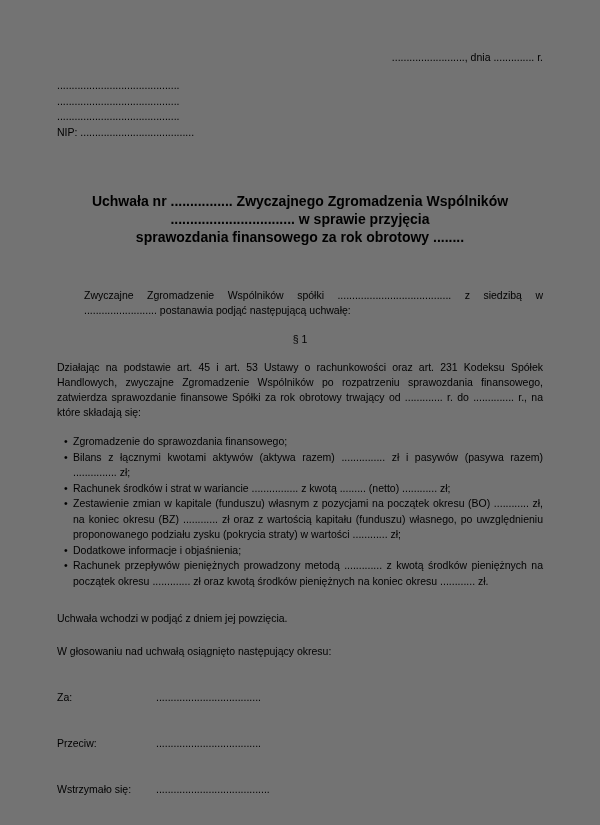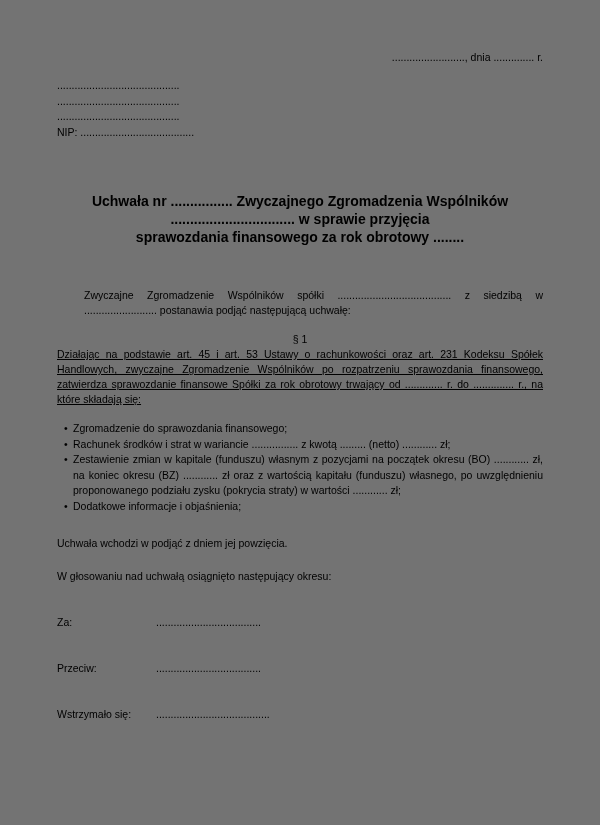--- a/index.html
+++ b/index.html
@@ -34,22 +34,22 @@
   .intro-paragraph {
     margin-top: 42px;
     text-align: justify;
     margin-left: 27px;
   }
   .section-mark {
     margin-top: 14px;
     text-align: center;
   }
   .legal-paragraph {
+    margin-top: 13px;
     text-align: justify;
-    text-decoration: underline;
   }
   ul.components {
     margin: 14px 0 0 8px;
     padding: 0;
     list-style: none;
   }
   ul.components li {
     position: relative;
     padding-left: 8px;
     text-align: justify;
@@ -91,23 +91,25 @@
   </div>
 
   <div class="intro-paragraph">Zwyczajne Zgromadzenie Wspólników spółki ....................................... z siedzibą w ......................... postanawia podjąć następującą uchwałę:</div>
 
   <div class="section-mark">§ 1</div>
 
   <div class="legal-paragraph">Działając na podstawie art. 45 i art. 53 Ustawy o rachunkowości oraz art. 231 Kodeksu Spółek Handlowych, zwyczajne Zgromadzenie Wspólników po rozpatrzeniu sprawozdania finansowego, zatwierdza sprawozdanie finansowe Spółki za rok obrotowy trwający od ............. r. do .............. r., na które składają się:</div>
 
   <ul class="components">
     <li>Zgromadzenie do sprawozdania finansowego;</li>
+    <li>Bilans z łącznymi kwotami aktywów (aktywa razem) ............... zł i pasywów (pasywa razem) ............... zł;</li>
     <li>Rachunek środków i strat w wariancie ................ z kwotą ......... (netto) ............ zł;</li>
     <li>Zestawienie zmian w kapitale (funduszu) własnym z pozycjami na początek okresu (BO) ............ zł, na koniec okresu (BZ) ............ zł oraz z wartością kapitału (funduszu) własnego, po uwzględnieniu proponowanego podziału zysku (pokrycia straty) w wartości ............ zł;</li>
     <li>Dodatkowe informacje i objaśnienia;</li>
+    <li>Rachunek przepływów pieniężnych prowadzony metodą ............. z kwotą środków pieniężnych na początek okresu ............. zł oraz kwotą środków pieniężnych na koniec okresu ............ zł.</li>
   </ul>
 
   <div class="effective-clause">Uchwała wchodzi w podjąć z dniem jej powzięcia.</div>
 
   <div class="voting-intro">W głosowaniu nad uchwałą osiągnięto następujący okresu:</div>
 
   <div class="vote-row">
     <span class="vote-label">Za:</span>
     <span class="vote-value">....................................</span>
   </div>

